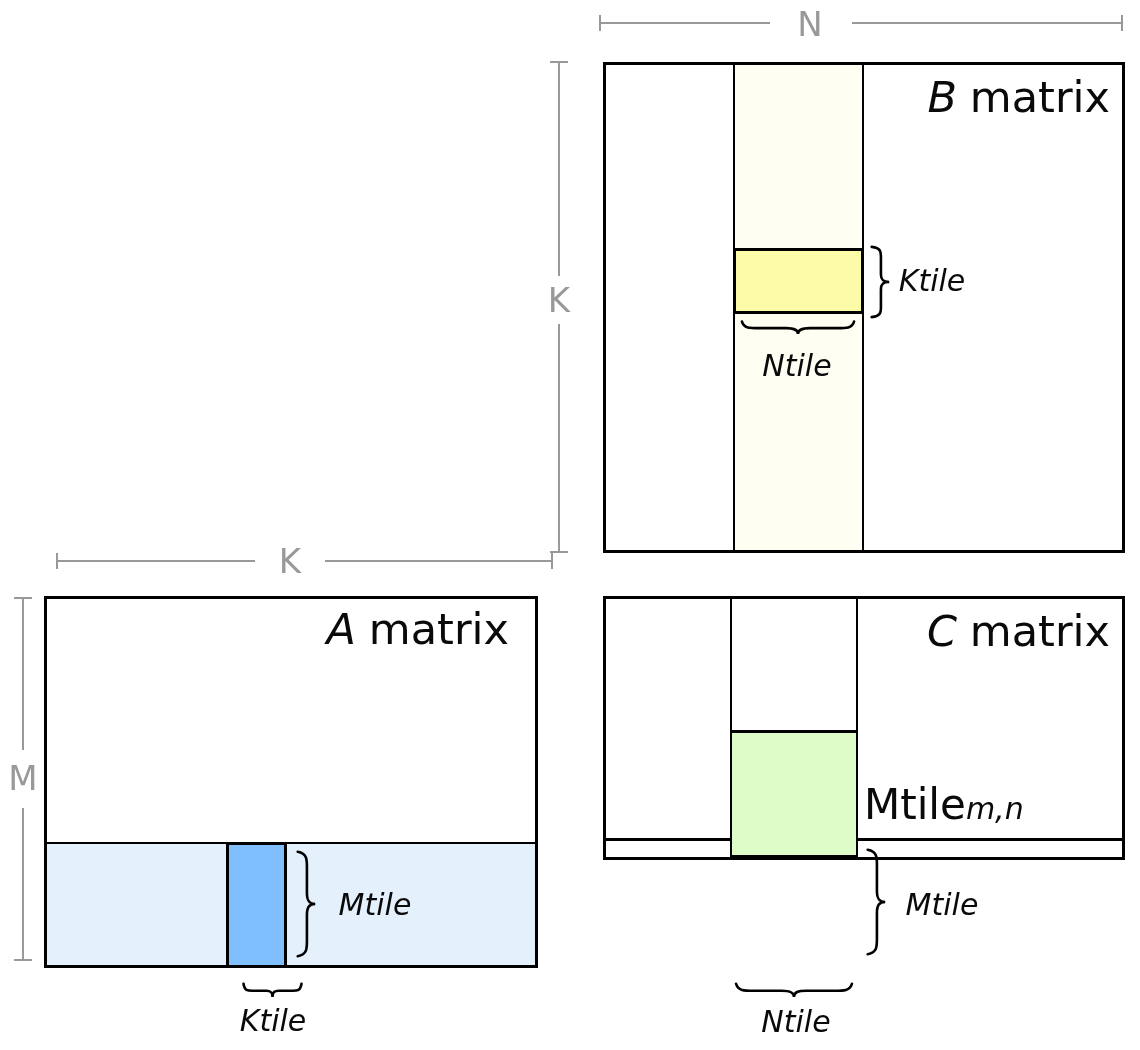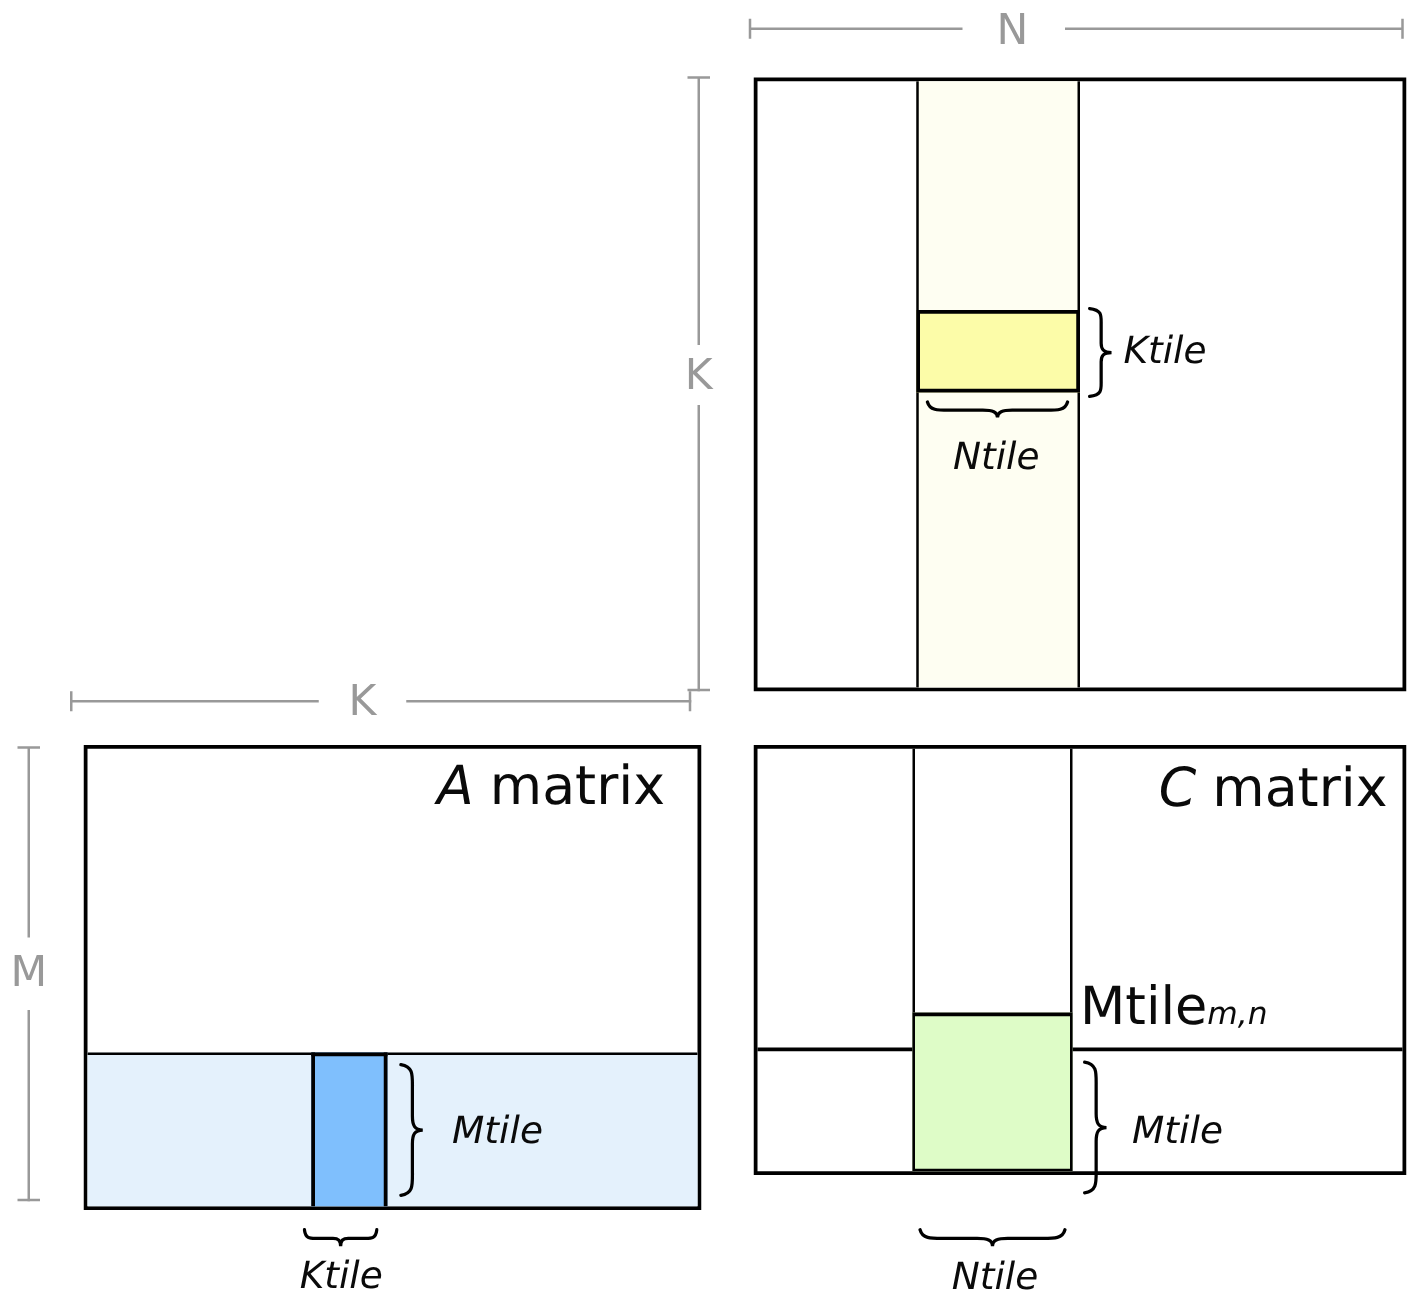--- a/index.html
+++ b/index.html
@@ -33,21 +33,21 @@
     border-bottom:none;background:#7FBFFD;z-index:3;}
   .c-vline{position:absolute;top:0;bottom:0;width:2px;background:#000;}
   .c-hline{position:absolute;left:0;right:0;height:3px;background:#000;}
   .c-tile{position:absolute;bottom:0;box-sizing:border-box;border:2px solid #000;
     border-top-width:3px;background:#DEFCC7;z-index:3;}
   .tile-label{
     position:absolute;transform:translate(-50%,-50%);
     font-size:30px;font-style:italic;line-height:1;white-space:nowrap;color:#0a0a0a;z-index:4;
   }
   .block-label{position:absolute;font-size:42px;line-height:1;white-space:nowrap;color:#0a0a0a;}
-  .block-sub{font-size:25px;font-style:italic;text-align:right;}
+  .block-sub{font-size:30px;font-style:italic;text-align:right;}
   .brace{position:absolute;z-index:4;}
   .brace svg{display:block;width:100%;height:100%;}
 </style>
 </head>
 <body>
 
 <div class="canvas">
 
   <div>
     <div class="hseg" style="left:600px;top:22px;width:170px"></div>
@@ -78,37 +78,40 @@
     <div class="vseg" style="left:22px;top:808px;height:153px"></div>
     <div class="htick" style="left:14px;top:597px"></div>
     <div class="htick" style="left:14px;top:959px"></div>
     <span class="dim-label" style="left:23px;top:778px">M</span>
   </div>
 
   <div class="matrix" style="left:603px;top:62px;width:522px;height:491px">
     <div class="b-strip" style="left:127px;width:131px"></div>
     <div class="b-tile" style="left:127px;width:131px;top:183px;height:66px"></div>
 
+    <div class="matrix-label" style="top:10px;right:12px">
+      <span class="mi">B</span><span class="mrest">matrix</span>
+    </div>
 
     <div class="brace" style="left:262px;top:180px;width:24px;height:74px">
       <svg viewBox="0 0 26 120" preserveAspectRatio="none">
         <path d="M4 3 C15 5 14 12 14 24 L14 48 C14 56 16 60 23 60 C16 60 14 64 14 72 L14 96 C14 108 15 115 4 117" fill="none" stroke="#000" stroke-width="2.6" stroke-linecap="round" vector-effect="non-scaling-stroke"></path>
       </svg>
     </div>
     <span class="tile-label" style="left:326px;top:216px">Ktile</span>
 
     <div class="brace" style="left:133px;top:254px;width:118px;height:17px">
       <svg viewBox="0 0 120 26" preserveAspectRatio="none">
         <path d="M3 4 C5 15 12 14 24 14 L48 14 C56 14 60 16 60 23 C60 16 64 14 72 14 L96 14 C108 14 115 15 117 4" fill="none" stroke="#000" stroke-width="2.6" stroke-linecap="round" vector-effect="non-scaling-stroke"></path>
       </svg>
     </div>
     <span class="tile-label" style="left:191px;top:301px">Ntile</span>
   </div>
 
-  <div class="matrix" style="left:67px;top:596px;width:494px;height:372px">
+  <div class="matrix" style="left:44px;top:596px;width:494px;height:372px">
     <div class="a-strip" style="height:123px"></div>
     <div class="a-tile" style="left:179px;width:61px;height:123px"></div>
 
     <div class="matrix-label" style="top:8px;right:26px">
       <span class="mi">A</span><span class="mrest">matrix</span>
     </div>
 
     <div class="brace" style="left:247px;top:250px;width:24px;height:110px">
       <svg viewBox="0 0 26 120" preserveAspectRatio="none">
         <path d="M4 3 C15 5 14 12 14 24 L14 48 C14 56 16 60 23 60 C16 60 14 64 14 72 L14 96 C14 108 15 115 4 117" fill="none" stroke="#000" stroke-width="2.6" stroke-linecap="round" vector-effect="non-scaling-stroke"></path>
@@ -117,21 +120,21 @@
     <span class="tile-label" style="left:328px;top:306px">Mtile</span>
   </div>
 
   <div class="brace" style="left:242px;top:981px;width:61px;height:18px">
     <svg viewBox="0 0 120 26" preserveAspectRatio="none">
       <path d="M3 4 C5 15 12 14 24 14 L48 14 C56 14 60 16 60 23 C60 16 64 14 72 14 L96 14 C108 14 115 15 117 4" fill="none" stroke="#000" stroke-width="2.6" stroke-linecap="round" vector-effect="non-scaling-stroke"></path>
     </svg>
   </div>
   <span class="tile-label" style="left:273px;top:1021px">Ktile</span>
 
-  <div class="matrix" style="left:603px;top:596px;width:522px;height:344px">
+  <div class="matrix" style="left:603px;top:596px;width:522px;height:264px">
     <div class="c-vline" style="left:124px"></div>
     <div class="c-vline" style="left:250px"></div>
     <div class="c-hline" style="top:239px"></div>
     <div class="c-tile" style="left:124px;width:128px;height:127px"></div>
 
     <div class="matrix-label" style="top:10px;right:12px">
       <span class="mi">C</span><span class="mrest">matrix</span>
     </div>
 
     <div class="block-label" style="left:258px;top:185px">

